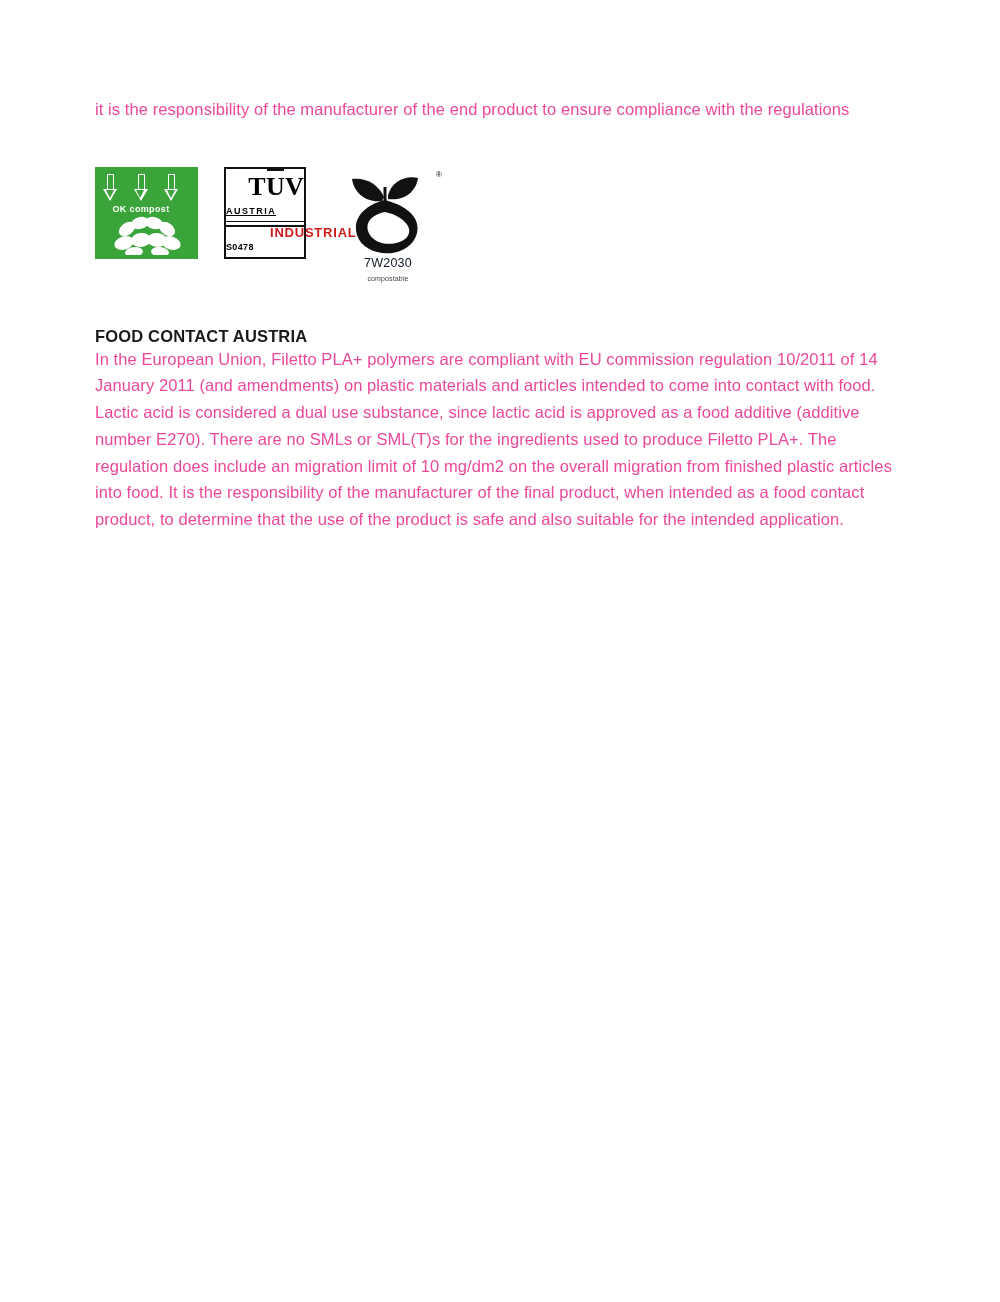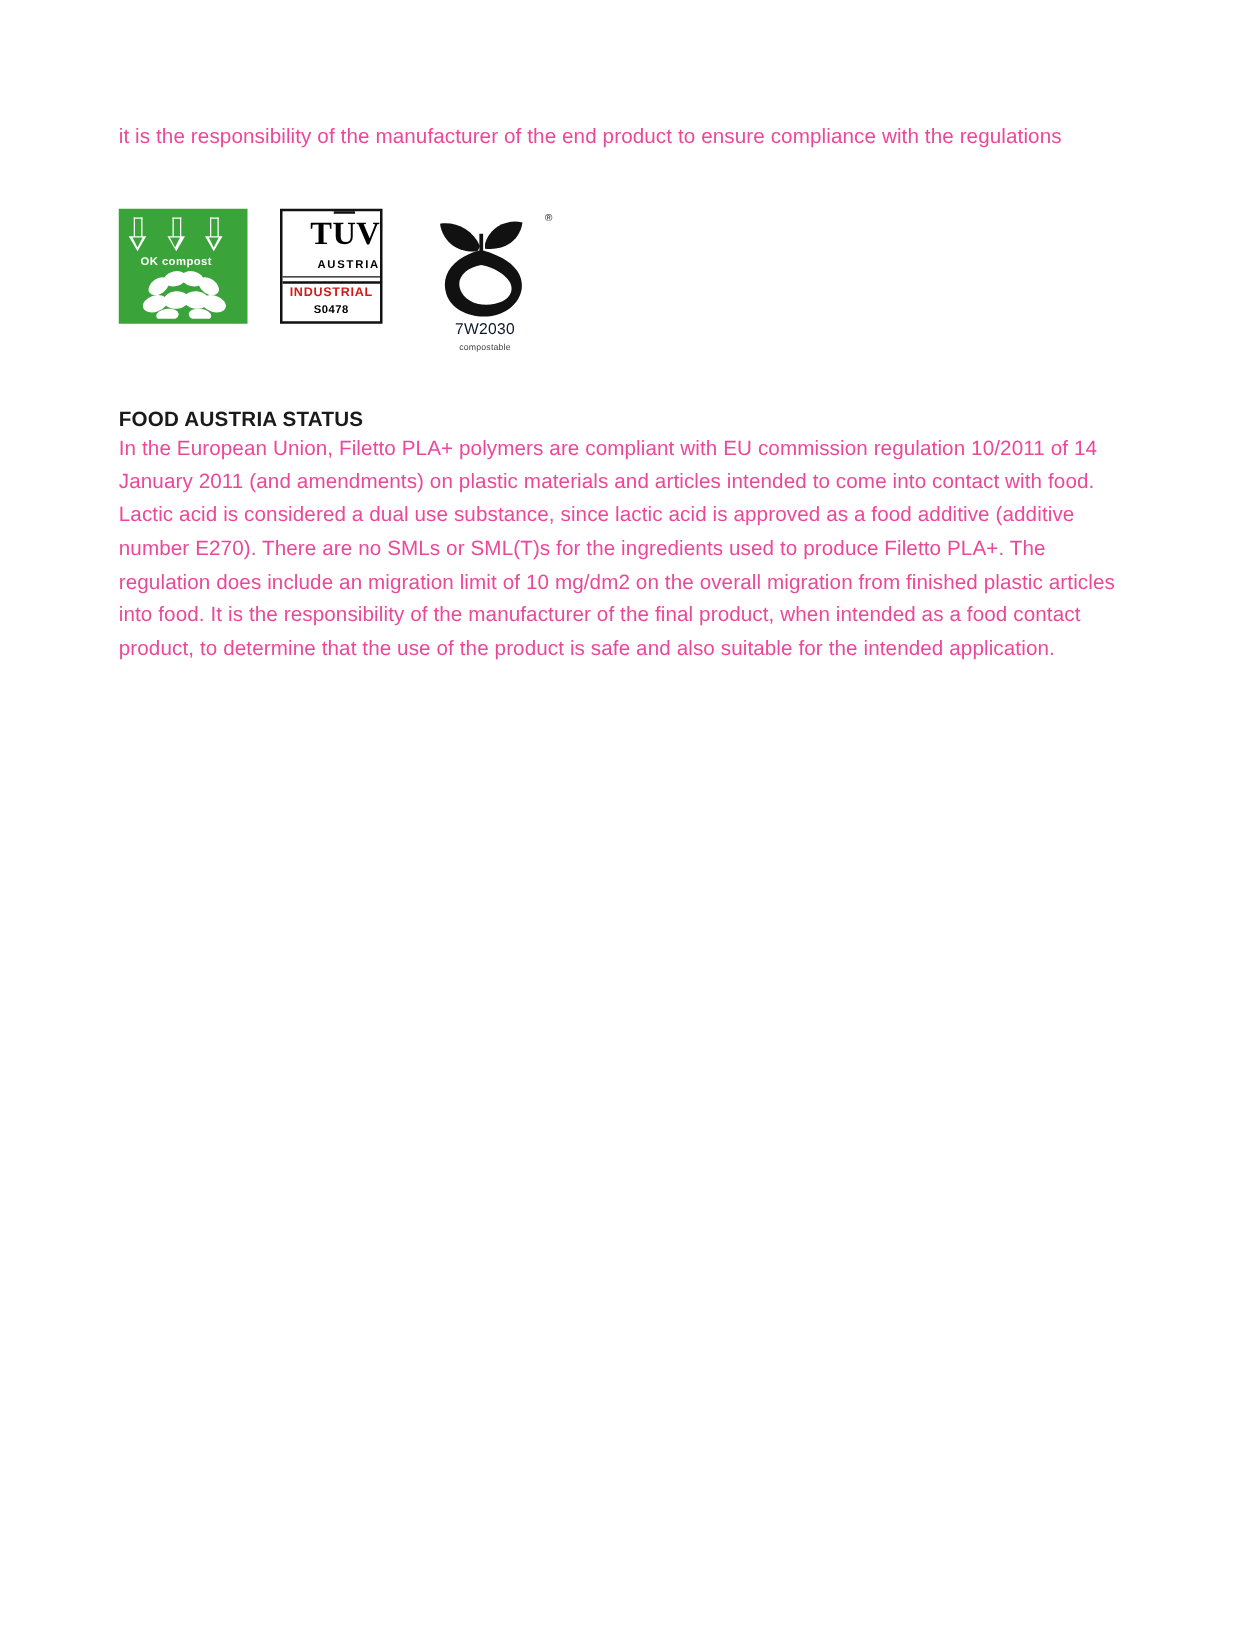--- a/index.html
+++ b/index.html
@@ -154,42 +154,44 @@
     left: 1px; right: 1px;
     top: -3px;
     height: 2px;
     background: #111;
   }
   .tuv-austria {
     position: absolute;
     bottom: 5px;
     left: 0;
     width: 100%;
-    text-align: right;
+    text-align: left;
     font-size: 9px;
     font-weight: bold;
     letter-spacing: 0.16em;
+    text-decoration: underline;
   }
   .tuv-ind {
     position: absolute;
     bottom: 17px;
     left: 0;
     width: 100%;
     text-align: center;
-    font-size: 10px;
+    font-size: 13px;
     font-weight: bold;
     color: #d01a1a;
     letter-spacing: 0.06em;
+    padding-left: 44px;
   }
   .tuv-num {
     position: absolute;
     bottom: 5px;
     left: 0;
     width: 100%;
-    text-align: center;
+    text-align: left;
     font-size: 9px;
     font-weight: bold;
     letter-spacing: 0.04em;
   }
   .tuv-divider {
     position: absolute;
     left: 0;
     right: 0;
     bottom: 30px;
     height: 1.5px;
@@ -313,18 +315,18 @@
                    M47 45 C57 47, 66 52, 70 59 C74 67, 68 74, 58 76 C46 79, 33 74, 30 64 C27 54, 36 47, 47 45 Z" fill="#111111"></path>
           <path d="M44 34 C38 44, 36 54, 40 62" stroke="#ffffff" stroke-width="0" fill="none"></path>
         </svg>
         <div class="seedling-reg">®</div>
         <div class="seedling-code">7W2030</div>
         <div class="seedling-sub">compostable</div>
       </div>
 
     </div>
 
-    <h2 class="section-heading">FOOD AUSTRIA STATUS</h2>
+    <h2 class="section-heading">FOOD CONTACT AUSTRIA</h2>
 
     <p class="body-text main-para">In the European Union, Filetto PLA+ polymers are compliant with EU commission regulation 10/2011 of 14 January 2011 (and amendments) on plastic materials and articles intended to come into contact with food. Lactic acid is considered a dual use substance, since lactic acid is approved as a food additive (additive number E270). There are no SMLs or SML(T)s for the ingredients used to produce Filetto PLA+. The regulation does include an migration limit of 10 mg/dm2 on the overall migration from finished plastic articles into food. It is the responsibility of the manufacturer of the final product, when intended as a food contact product, to determine that the use of the product is safe and also suitable for the intended application.</p>
 
   </div>
 </div>
 
 </body></html>

